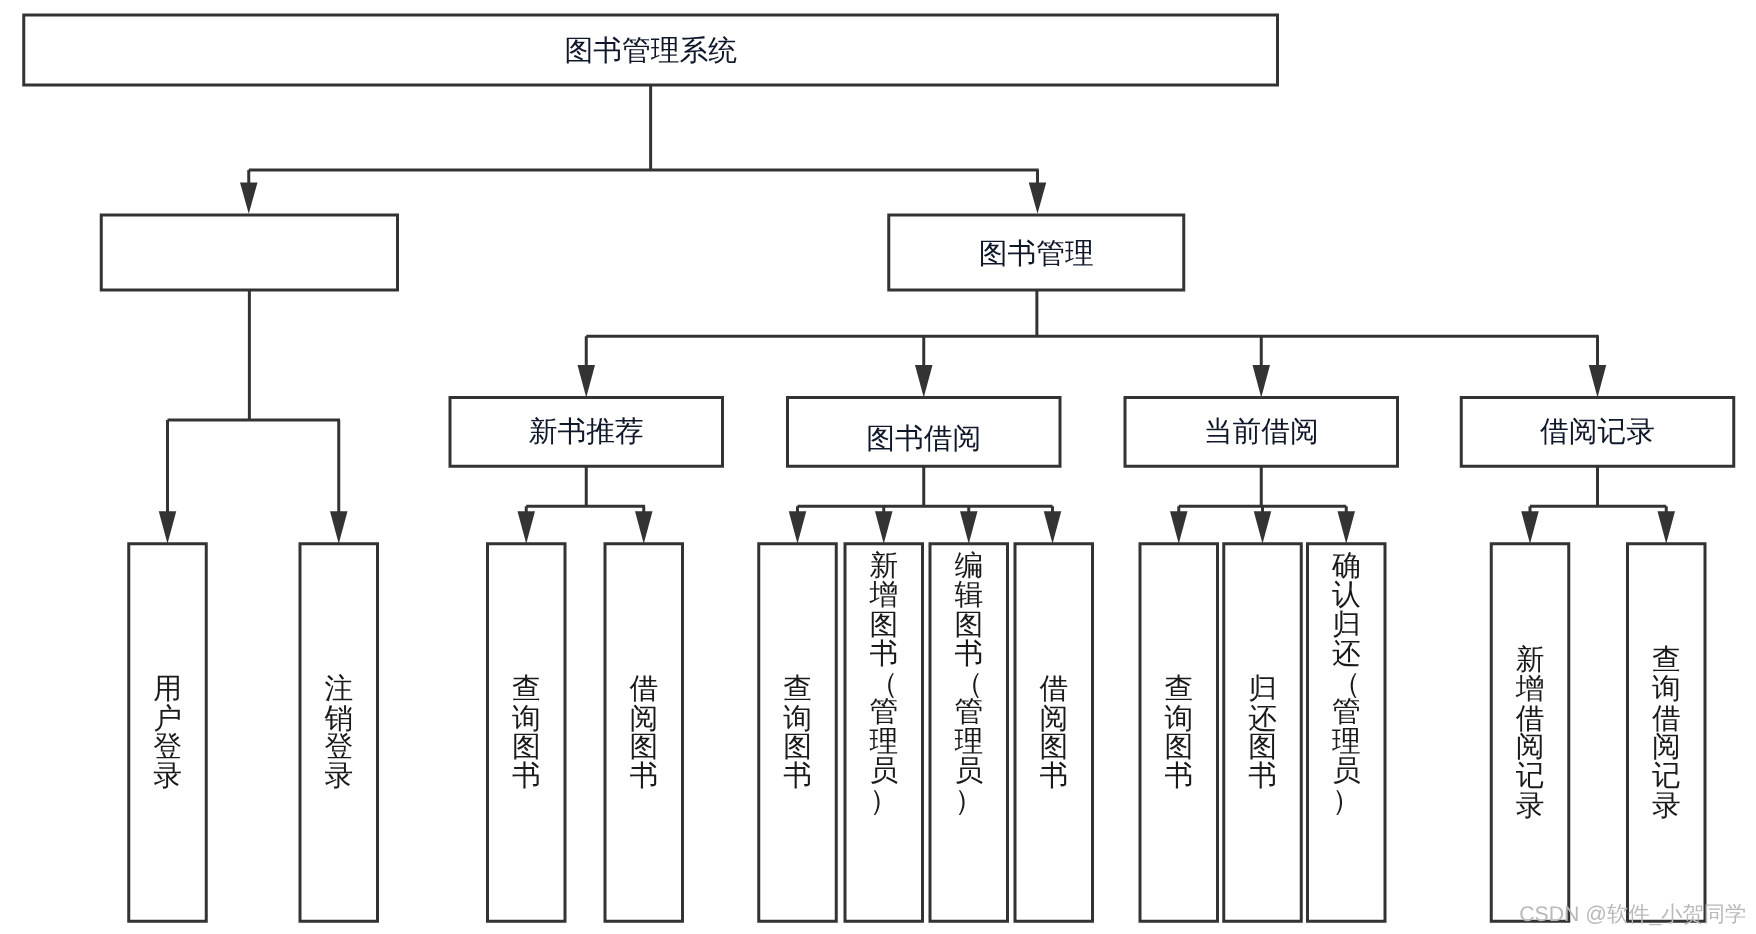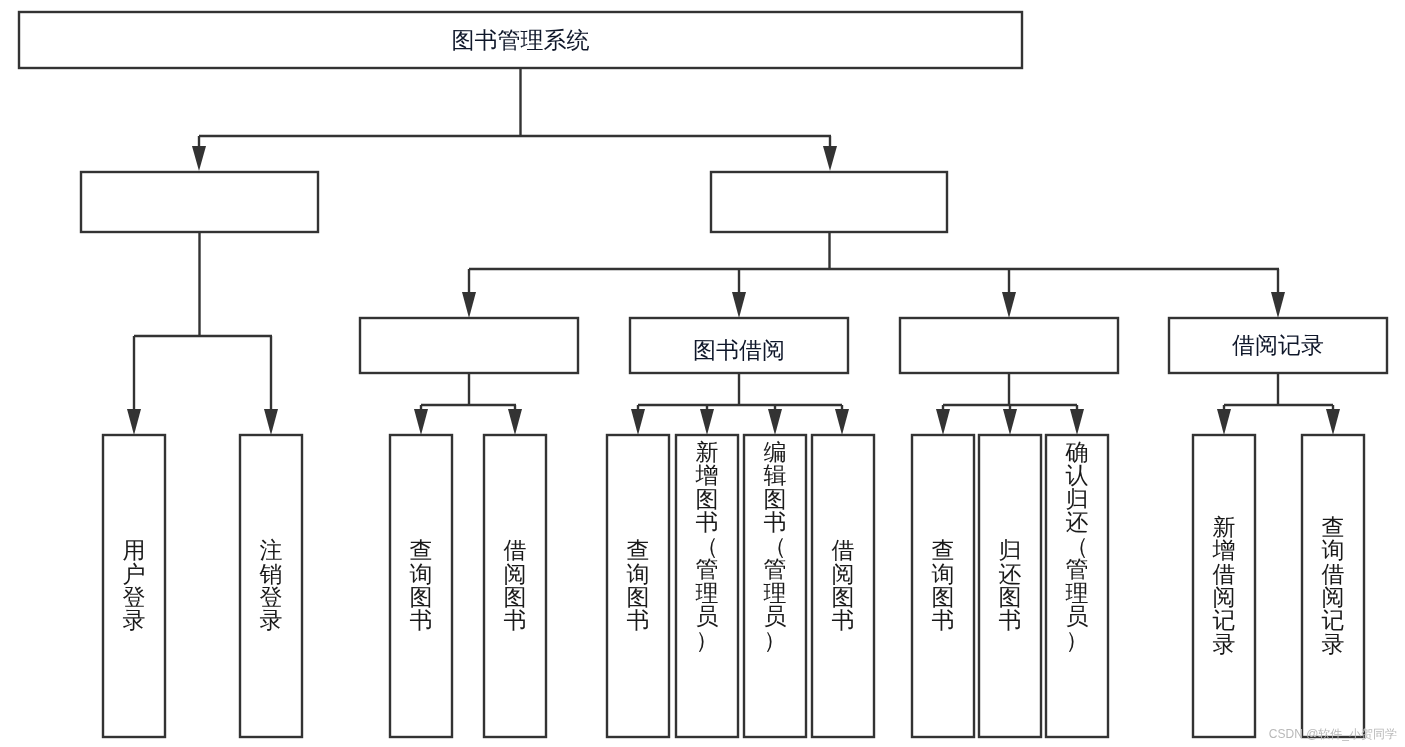--- a/index.html
+++ b/index.html
@@ -41,21 +41,21 @@
   }
   .arrow-head {
     fill: #333333;
     stroke: none;
   }
   .watermark-text {
     position: absolute;
     right: 8px;
     bottom: 4px;
     font-family: "Liberation Sans", "DejaVu Sans", sans-serif;
-    font-size: 12px;
+    font-size: 17px;
     color: #b9b9b9;
     white-space: nowrap;
     user-select: none;
   }
   .vlabel-wrap {
     position: absolute;
     display: flex;
     flex-direction: column;
     align-items: center;
     justify-content: center;
@@ -171,22 +171,25 @@
     <polygon class="arrow-head" points="1217,409 1231,409 1224,435"></polygon>
     <path class="connector" d="M 1333 405 L 1333 415"></path>
     <polygon class="arrow-head" points="1326,409 1340,409 1333,435"></polygon>
     <rect class="node-box" x="1193" y="435" width="62" height="302"></rect>
     <rect class="node-box" x="1302" y="435" width="62" height="302"></rect>
 
   </svg>
 
   <div class="hlabel-wrap" style="left:19px; top:12px; width:1003px; height:56px;">图书管理系统</div>
 
-
+  <div class="hlabel-wrap" style="left:711px; top:172px; width:236px; height:60px;">图书管理</div>
+
+  <div class="hlabel-wrap" style="left:360px; top:318px; width:218px; height:55px;">新书推荐</div>
   <div class="hlabel-wrap" style="left:630px; top:318px; width:218px; height:65px;">图书借阅</div>
+  <div class="hlabel-wrap" style="left:900px; top:318px; width:218px; height:55px;">当前借阅</div>
   <div class="hlabel-wrap" style="left:1169px; top:318px; width:218px; height:55px;">借阅记录</div>
 
   <div class="vlabel-wrap" style="left:103px; top:435px; width:62px; height:302px;">
       <span>用</span>
       <span>户</span>
       <span>登</span>
       <span>录</span>
     </div>
   <div class="vlabel-wrap" style="left:240px; top:435px; width:62px; height:302px;">
       <span>注</span>

